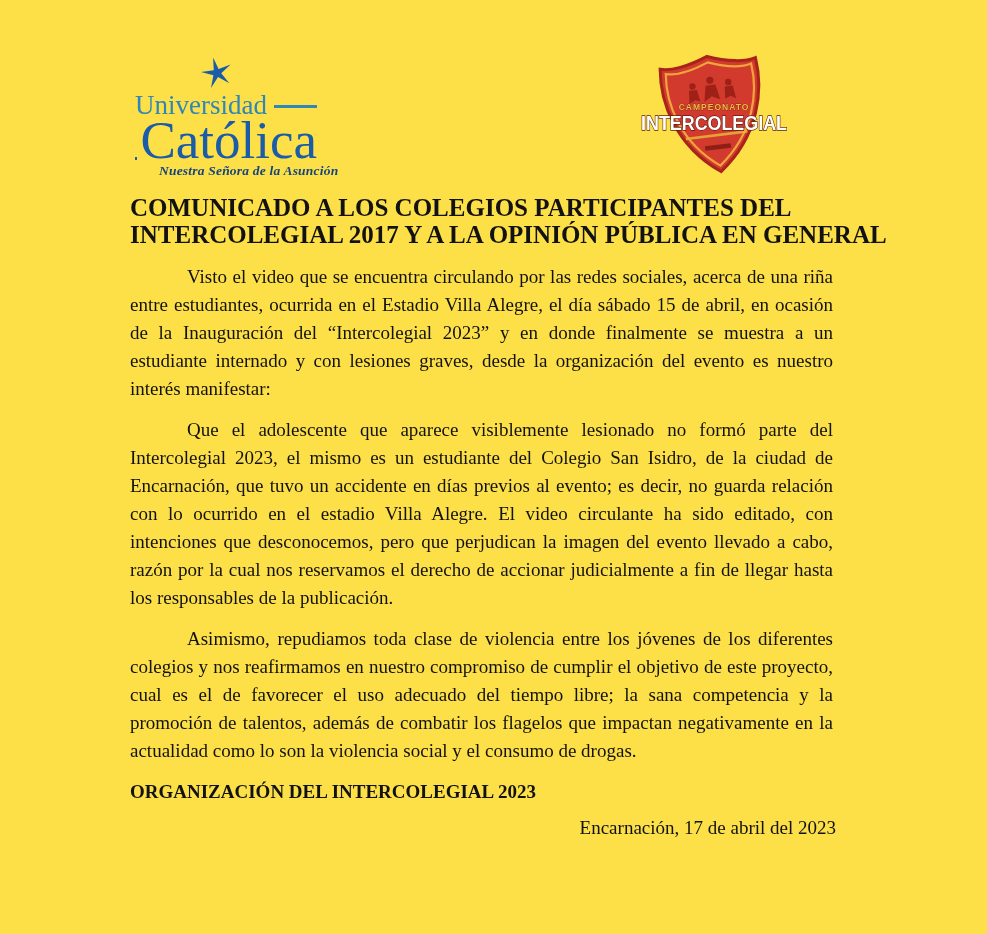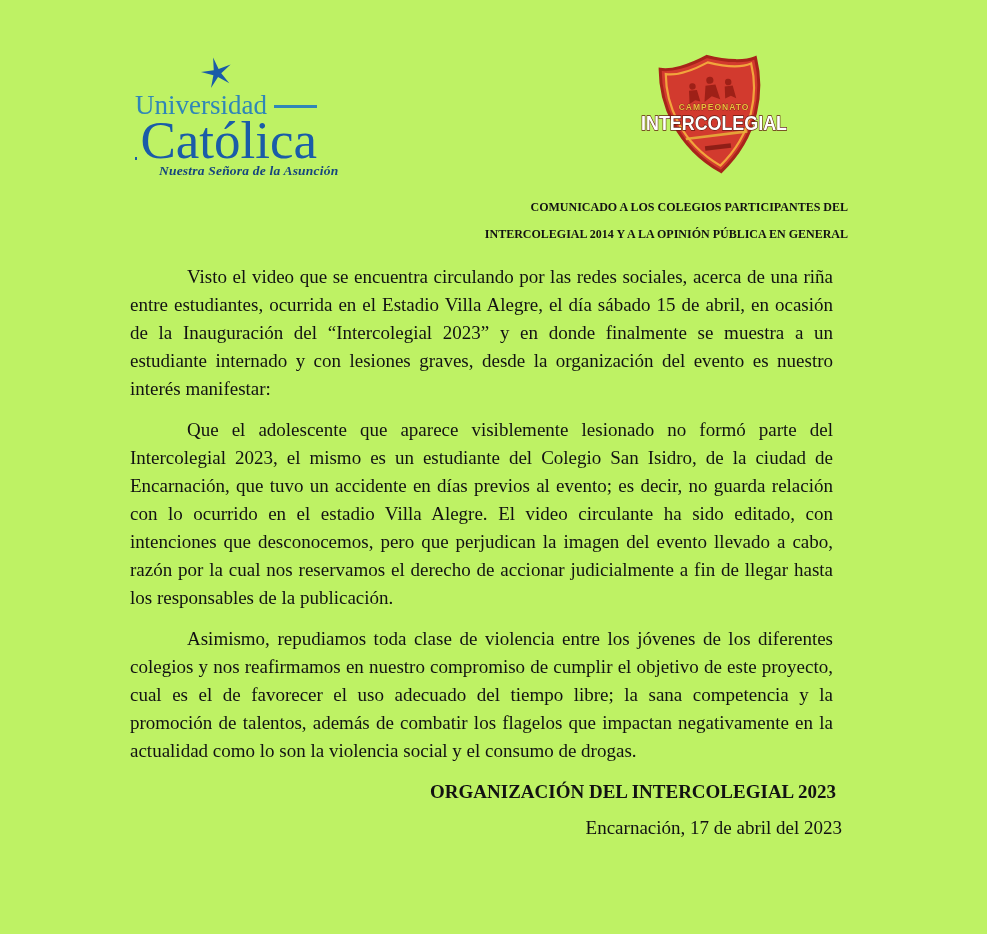--- a/index.html
+++ b/index.html
@@ -1,20 +1,20 @@
 <!DOCTYPE html>
 <html><head>
 <meta charset="utf-8">
 <style>
   html,body{margin:0;padding:0;background:#fff;}
   .page{
     position:relative;
     width:987px;
     height:934px;
-    background:#bef264;
+    background:#fde047;
     font-family:"Liberation Serif", serif;
     color:#121212;
     overflow:hidden;
   }
 
   
   .uc-logo{position:absolute;left:135px;top:56px;width:182px;}
   .uc-star{display:block;margin:0 0 2px 62px;width:40px;height:34px;}
   .uc-line1{display:flex;align-items:center;font-size:27px;color:#2f86b8;line-height:27px;white-space:nowrap;}
   .uc-line1 .rule{flex:1;height:3px;background:#2f86b8;margin-left:7px;margin-top:2px;}
@@ -23,25 +23,25 @@
   .uc-motto{font-size:13.5px;font-weight:bold;font-style:italic;color:#16457e;margin-top:3px;letter-spacing:0.2px;white-space:nowrap;margin-left:24px;}
 
   
   .shield-logo{position:absolute;left:639px;top:46px;width:150px;height:138px;}
   .shield-logo svg{display:block;}
   .shield-main-text{font-family:"Liberation Sans", sans-serif;font-weight:bold;fill:#ffffff;stroke:#5d1a10;stroke-width:1.3px;paint-order:stroke;}
   .shield-top-text{font-family:"Liberation Sans", sans-serif;font-weight:bold;fill:#eebd3e;stroke:#5d1a10;stroke-width:0.5px;paint-order:stroke;}
 
   
   .doc-body{position:absolute;left:130px;top:194px;width:718px;}
-  .doc-title{font-weight:bold;font-size:12px;line-height:27px;text-align:right;margin:0 0 15px 0;}
+  .doc-title{font-weight:bold;font-size:25px;line-height:27px;text-align:left;margin:0 0 15px 0;}
   .doc-title div{white-space:nowrap;}
   .doc-body p{font-size:19px;line-height:28px;text-align:justify;text-indent:57px;margin:0 15px 13px 0;}
-  .doc-signature{font-weight:bold;font-size:19px;line-height:28px;text-align:right;margin:2px 12px 0 0;}
-  .doc-dateline{font-size:19px;line-height:28px;text-align:right;margin:8px 6px 0 0;}
+  .doc-signature{font-weight:bold;font-size:19px;line-height:28px;margin:2px 0 0 0;}
+  .doc-dateline{font-size:19px;line-height:28px;text-align:right;margin:8px 12px 0 0;}
 </style>
 </head>
 <body>
 
 <div class="page">
 
   <div class="uc-logo">
     <span class="uc-star">
       <svg width="40" height="34" viewBox="-20 -18 40 36" aria-hidden="true">
         <polygon transform="rotate(-14)" points="0,-17 2.65,-3.64 16.17,-5.25 4.28,1.39 9.99,13.75 0,4.5 -9.99,13.75 -4.28,1.39 -16.17,-5.25 -2.65,-3.64" fill="#1a5ca8"></polygon>
@@ -77,21 +77,21 @@
         <rect x="62" y="99" width="26" height="4.5" fill="#7d1810" opacity="0.8"></rect>
       </g>
       <text class="shield-top-text" x="75" y="64" text-anchor="middle" font-size="8.5" letter-spacing="1">CAMPEONATO</text>
       <text class="shield-main-text" x="75" y="84" text-anchor="middle" font-size="21" textLength="146" lengthAdjust="spacingAndGlyphs">INTERCOLEGIAL</text>
     </svg>
   </div>
 
   <div class="doc-body">
     <div class="doc-title">
       <div>COMUNICADO A LOS COLEGIOS PARTICIPANTES DEL</div>
-      <div>INTERCOLEGIAL 2014 Y A LA OPINIÓN PÚBLICA EN GENERAL</div>
+      <div>INTERCOLEGIAL 2017 Y A LA OPINIÓN PÚBLICA EN GENERAL</div>
     </div>
     <p>Visto el video que se encuentra circulando por las redes sociales, acerca de una riña entre estudiantes, ocurrida en el Estadio Villa Alegre, el día sábado 15 de abril, en ocasión de la Inauguración del “Intercolegial 2023” y en donde finalmente se muestra a un estudiante internado y con lesiones graves, desde la organización del evento es nuestro interés manifestar:</p>
     <p>Que el adolescente que aparece visiblemente lesionado no formó parte del Intercolegial 2023, el mismo es un estudiante del Colegio San Isidro, de la ciudad de Encarnación, que tuvo un accidente en días previos al evento; es decir, no guarda relación con lo ocurrido en el estadio Villa Alegre. El video circulante ha sido editado, con intenciones que desconocemos, pero que perjudican la imagen del evento llevado a cabo, razón por la cual nos reservamos el derecho de accionar judicialmente a fin de llegar hasta los responsables de la publicación.</p>
     <p>Asimismo, repudiamos toda clase de violencia entre los jóvenes de los diferentes colegios y nos reafirmamos en nuestro compromiso de cumplir el objetivo de este proyecto, cual es el de favorecer el uso adecuado del tiempo libre; la sana competencia y la promoción de talentos, además de combatir los flagelos que impactan negativamente en la actualidad como lo son la violencia social y el consumo de drogas.</p>
     <div class="doc-signature">ORGANIZACIÓN DEL INTERCOLEGIAL 2023</div>
     <div class="doc-dateline">Encarnación, 17 de abril del 2023</div>
   </div>
 
 </div>
 

